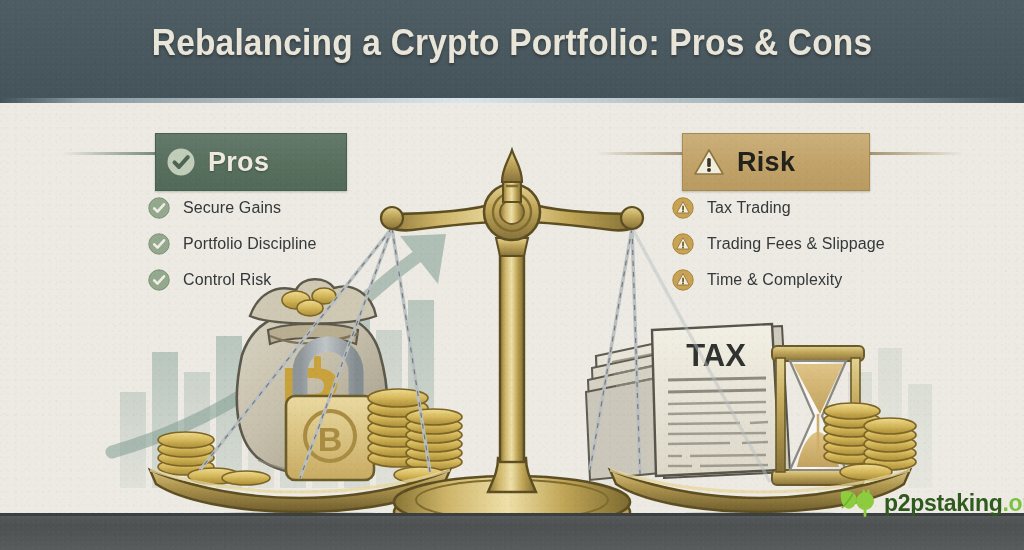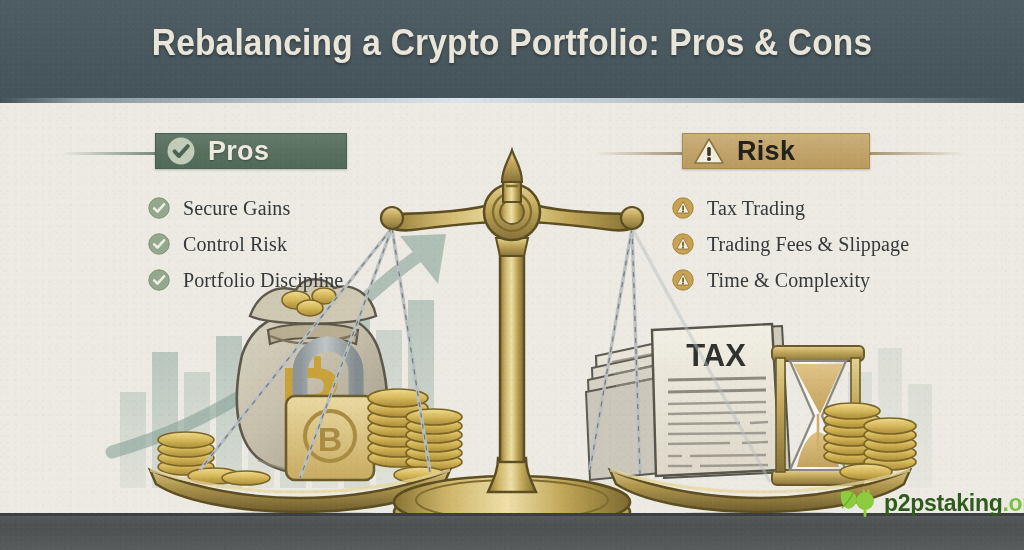--- a/index.html
+++ b/index.html
@@ -84,21 +84,21 @@
     content:"";
     position:absolute; left:0; top:0; width:100%; height:3px;
     background: rgba(30,34,36,.45);
   }
 
   
   .badge {
     position: absolute;
     display: flex;
     align-items: center;
-    height: 36px;
+    height: 58px;
     padding: 0 18px 0 10px;
     z-index: 25;
     box-sizing: border-box;
   }
   .badge-pros {
     left: 155px; top: 133px; width: 192px;
     background: linear-gradient(180deg, #63796a 0%, #59705f 50%, #516958 100%);
     border: 1px solid #4a6051;
     box-shadow: 0 1px 2px rgba(0,0,0,.22);
   }
@@ -140,24 +140,24 @@
   .list { position: absolute; z-index: 25; }
   .list-pros { left: 148px; top: 190px; }
   .list-cons { left: 672px; top: 190px; }
   .list-item {
     display: flex;
     align-items: center;
     height: 36px;
     white-space: nowrap;
   }
   .list-item-label {
-    font-size: 20px;
+    font-size: 16px;
     color: #34383a;
     margin-left: 13px;
-    font-family: Liberation Serif, serif;
+    font-family: Liberation Sans, sans-serif;
     letter-spacing: .1px;
   }
 
   
   .logo {
     position: absolute;
     left: 838px; top: 486px;
     display: flex;
     align-items: center;
     z-index: 40;
@@ -500,28 +500,28 @@
         <circle cx="11" cy="11" r="10.2" fill="#93a88c" stroke="#7d9276" stroke-width="1"></circle>
         <path d="M6.2 11.3 L 9.5 14.6 L 16 7.3" fill="none" stroke="#f0efe6" stroke-width="2.6" stroke-linecap="round" stroke-linejoin="round"></path>
       </svg>
       <span class="list-item-label">Secure Gains</span>
     </div>
     <div class="list-item">
       <svg width="22" height="22" viewBox="0 0 22 22">
         <circle cx="11" cy="11" r="10.2" fill="#93a88c" stroke="#7d9276" stroke-width="1"></circle>
         <path d="M6.2 11.3 L 9.5 14.6 L 16 7.3" fill="none" stroke="#f0efe6" stroke-width="2.6" stroke-linecap="round" stroke-linejoin="round"></path>
       </svg>
-      <span class="list-item-label">Control Risk</span>
+      <span class="list-item-label">Portfolio Discipline</span>
     </div>
     <div class="list-item">
       <svg width="22" height="22" viewBox="0 0 22 22">
         <circle cx="11" cy="11" r="10.2" fill="#93a88c" stroke="#7d9276" stroke-width="1"></circle>
         <path d="M6.2 11.3 L 9.5 14.6 L 16 7.3" fill="none" stroke="#f0efe6" stroke-width="2.6" stroke-linecap="round" stroke-linejoin="round"></path>
       </svg>
-      <span class="list-item-label">Portfolio Discipline</span>
+      <span class="list-item-label">Control Risk</span>
     </div>
   </div>
 
   <div class="list list-cons">
     <div class="list-item">
       <svg width="22" height="22" viewBox="0 0 22 22">
         <circle cx="11" cy="11" r="10.2" fill="#c9a253" stroke="#a88638" stroke-width="1"></circle>
         <path d="M11 4.6 L 17.2 16 L 4.8 16 Z" fill="#f3efdf" stroke="#8d7540" stroke-width=".9" stroke-linejoin="round"></path>
         <rect x="10.1" y="8.6" width="1.9" height="4.8" rx=".9" fill="#7a6430"></rect>
         <circle cx="11" cy="14.6" r="1.1" fill="#7a6430"></circle>

